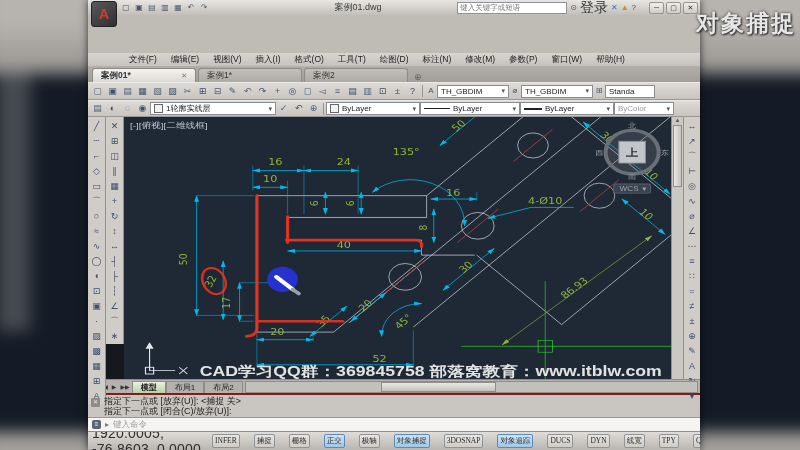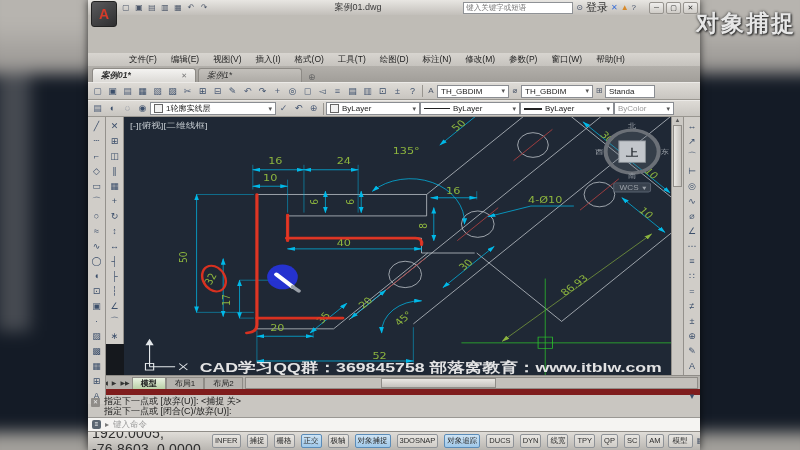--- a/index.html
+++ b/index.html
@@ -25,29 +25,29 @@
         background:linear-gradient(145deg,#5a5a5c,#2e2e30);border:1px solid #222;
         display:flex;align-items:center;justify-content:center;}
   .logo span{color:#d33b2a;font-weight:bold;font-size:14px;line-height:1;}
   .qat{display:flex;gap:1px;align-items:center;}
   .qat .ic{width:12px;height:11px;font-size:8px;line-height:11px;text-align:center;color:#4a5568;}
   .doc-title{position:absolute;left:180px;width:180px;text-align:center;font-size:9px;color:#3b3b3b;}
   .infocenter{position:absolute;right:64px;display:flex;align-items:center;gap:3px;}
   .search{width:104px;height:10px;background:#fff;border:1px solid #8f9296;font-size:7.5px;
           color:#999;padding:0 2px;line-height:10px;overflow:hidden;white-space:nowrap;}
   .tiny{font-size:8px;color:#44506a;}
-  .signin{font-size:11px;color:#333;}
+  .signin{font-size:14px;color:#333;}
   .winbtns{position:absolute;right:2px;display:flex;gap:2px;}
   .winbtns .wb{width:13px;height:10px;font-size:7px;line-height:10px;text-align:center;color:#333;
                background:linear-gradient(#efeeec,#cfccc7);border:1px solid #97948f;border-radius:2px;}
   .menubar{height:13px;display:flex;gap:0;align-items:center;background:linear-gradient(#d8d5d0,#c6c3be);
            padding-left:34px;flex:0 0 auto;margin-top:38px;}
   .menu-item{font-size:8.5px;color:#222;padding:0 7px;white-space:nowrap;}
   .filetabs{height:16px;background:linear-gradient(#b2afaa,#a19e99);display:flex;align-items:flex-end;
-            padding-left:4px;gap:2px;flex:0 0 auto;font-style:italic;}
+            padding-left:4px;gap:2px;flex:0 0 auto;}
   .file-tab{height:13px;min-width:86px;padding:0 8px;font-size:8.5px;color:#333;line-height:13px;
             background:linear-gradient(#c3c0bb,#aeaba6);border:1px solid #8d8a85;border-bottom:none;
             border-radius:3px 3px 0 0;display:flex;justify-content:space-between;align-items:center;}
   .file-tab.active{background:linear-gradient(#f4f3f1,#dcdad6);font-weight:bold;}
   .tab-close{color:#777;font-size:7px;margin-left:6px;}
   .newtab{font-size:9px;color:#666;margin-left:4px;}
   .toolbar{height:16px;background:linear-gradient(#dedbd6,#c8c5c0);display:flex;align-items:center;
            padding:0 2px;flex:0 0 auto;border-top:1px solid #eceae7;border-bottom:1px solid #999690;overflow:hidden;}
   .toolbar .ic, .side-tb .ic, .dim-tb .ic{width:13px;height:13px;flex:0 0 auto;text-align:center;font-size:9px;
            line-height:13px;color:#3c4f6b;border:1px solid transparent;border-radius:2px;}
@@ -70,21 +70,21 @@
           align-items:center;padding-top:2px;align-self:stretch;}
   .bottomtabs{height:13px;background:#b5b2ad;border-top:1px solid #8f8c87;display:flex;align-items:center;
               font-size:8px;flex:0 0 auto;}
   .tnav{font-size:6px;color:#333;padding:0 2px;}
   .mtab{padding:0 8px;height:11px;line-height:11px;color:#222;background:#b5b2ad;border:1px solid #8f8c87;
         border-bottom:none;}
   .mtab.active{background:linear-gradient(#eaf2e2,#b9cfa6);font-weight:bold;}
   .hscroll{flex:1;height:10px;margin:0 2px;background:#c3c0bb;border:1px solid #908d88;position:relative;}
   .hthumb{position:absolute;left:30%;width:25%;top:0;bottom:0;background:linear-gradient(#e9e7e3,#c5c2bd);
           border:1px solid #908d88;}
-  .cmd{background:#c9c6c1;border-top:6px solid #7f1d1d;flex:0 0 auto;}
+  .cmd{background:#c9c6c1;border-top:2px solid #7f1d1d;flex:0 0 auto;}
   .cmd-hist{position:relative;padding:1px 4px 1px 16px;}
   .cmd-line{font-size:9px;color:#1c1c1c;line-height:10px;white-space:nowrap;}
   .cmd-x{position:absolute;left:3px;top:3px;width:9px;height:9px;background:#8f8c88;color:#eee;
          font-size:6px;line-height:9px;text-align:center;border-radius:1px;}
   .cmd-input{height:13px;background:#f5f4f2;border-top:1px solid #9a9894;display:flex;align-items:center;
              gap:4px;padding:0 4px;}
   .wrench{width:9px;height:9px;background:#5a6570;border-radius:2px;color:#fff;font-size:6px;
           line-height:9px;text-align:center;}
   .prompt{font-size:8.5px;color:#9a9a9a;}
   .statusbar{height:18px;background:linear-gradient(#e0ddd8,#b9b6b1);border-top:1px solid #908d88;
@@ -185,20 +185,23 @@
       </div>
 
     <div class="filetabs" id="filetabs">
         <div class="file-tab active">
           <span class="">案例01*</span>
           <span class="tab-close">✕</span>
         </div>
         <div class="file-tab">
           <span class="">案例1*</span>
         </div>
+        <div class="file-tab">
+          <span class="">案例2</span>
+        </div>
         <span class="newtab">⊕</span>
       </div>
 
     <div class="toolbar">
       <span id="stdicons" style="display:flex;align-items:center;">
           <span class="ic">▢</span>
           <span class="ic">▣</span>
           <span class="ic">▤</span>
           <span class="ic">▦</span>
           <span class="ic">▧</span>
@@ -489,21 +492,21 @@
       </div>
       <div class="cmd-input">
         <span class="wrench">≡</span>
         <span style="color:#777;font-size:8px;">▸</span>
         <span class="prompt">键入命令</span>
       </div>
     </div>
 
     <div class="statusbar">
       <span class="coords">1920.0005, -76.8603, 0.0000</span>
-      <span id="toggles" style="display:flex;gap:6px;align-items:center;">
+      <span id="toggles" style="display:flex;gap:14px;align-items:center;font-family:Liberation Serif, serif;">
           <span class="tg">INFER</span>
           <span class="tg">捕捉</span>
           <span class="tg">栅格</span>
           <span class="tg on">正交</span>
           <span class="tg">极轴</span>
           <span class="tg on">对象捕捉</span>
           <span class="tg">3DOSNAP</span>
           <span class="tg on">对象追踪</span>
           <span class="tg">DUCS</span>
           <span class="tg">DYN</span>

